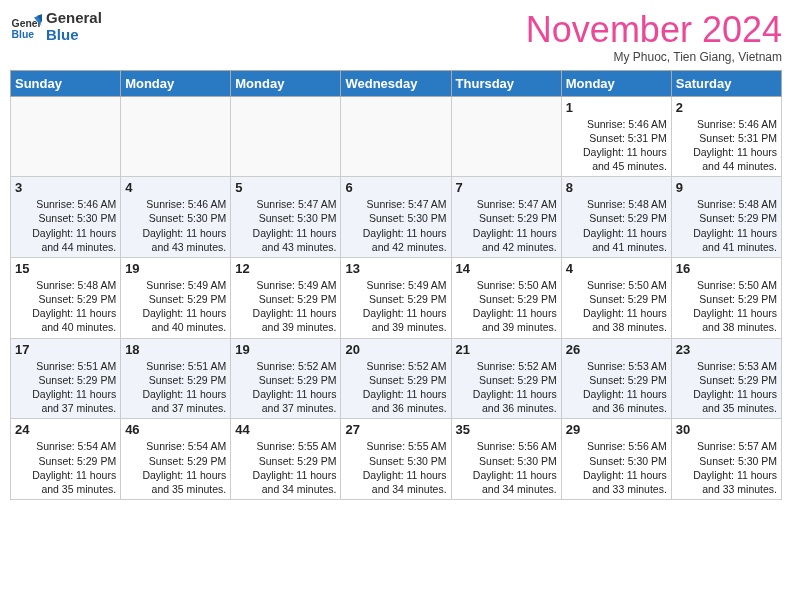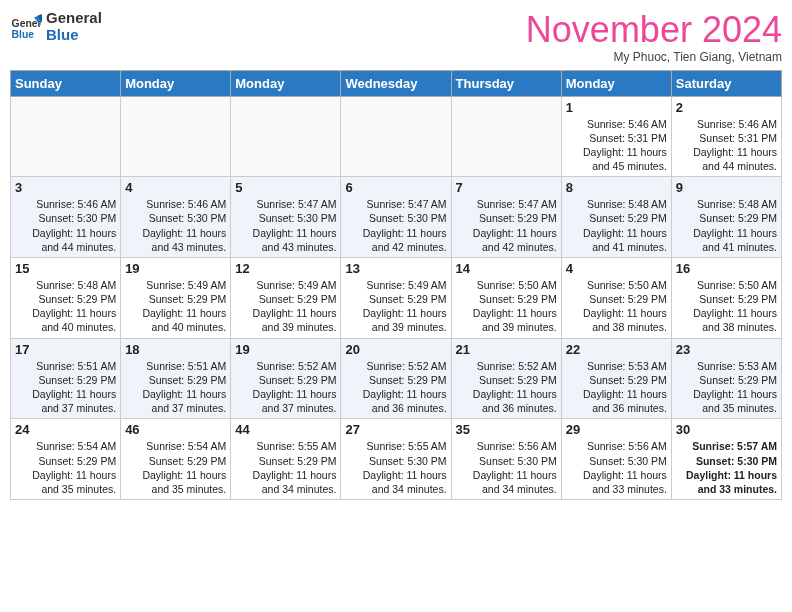--- a/index.html
+++ b/index.html
@@ -275,21 +275,21 @@
 and 36 minutes.</div>
         </td>
         <td>
           <span class="day-num">21</span>
           <div class="day-info" style="white-space: pre-line;">Sunrise: 5:52 AM
 Sunset: 5:29 PM
 Daylight: 11 hours
 and 36 minutes.</div>
         </td>
         <td>
-          <span class="day-num">22</span>
+          <span class="day-num">26</span>
           <div class="day-info" style="white-space: pre-line;">Sunrise: 5:53 AM
 Sunset: 5:29 PM
 Daylight: 11 hours
 and 36 minutes.</div>
         </td>
         <td>
           <span class="day-num">23</span>
           <div class="day-info" style="white-space: pre-line;">Sunrise: 5:53 AM
 Sunset: 5:29 PM
 Daylight: 11 hours
@@ -334,20 +334,20 @@
         </td>
         <td>
           <span class="day-num">29</span>
           <div class="day-info" style="white-space: pre-line;">Sunrise: 5:56 AM
 Sunset: 5:30 PM
 Daylight: 11 hours
 and 33 minutes.</div>
         </td>
         <td>
           <span class="day-num">30</span>
-          <div class="day-info" style="white-space: pre-line; font-weight: bold;">Sunrise: 5:57 AM
+          <div class="day-info" style="white-space: pre-line;">Sunrise: 5:57 AM
 Sunset: 5:30 PM
 Daylight: 11 hours
 and 33 minutes.</div>
         </td>
       </tr>
     </tbody>
 </table>
 
 </body></html>

